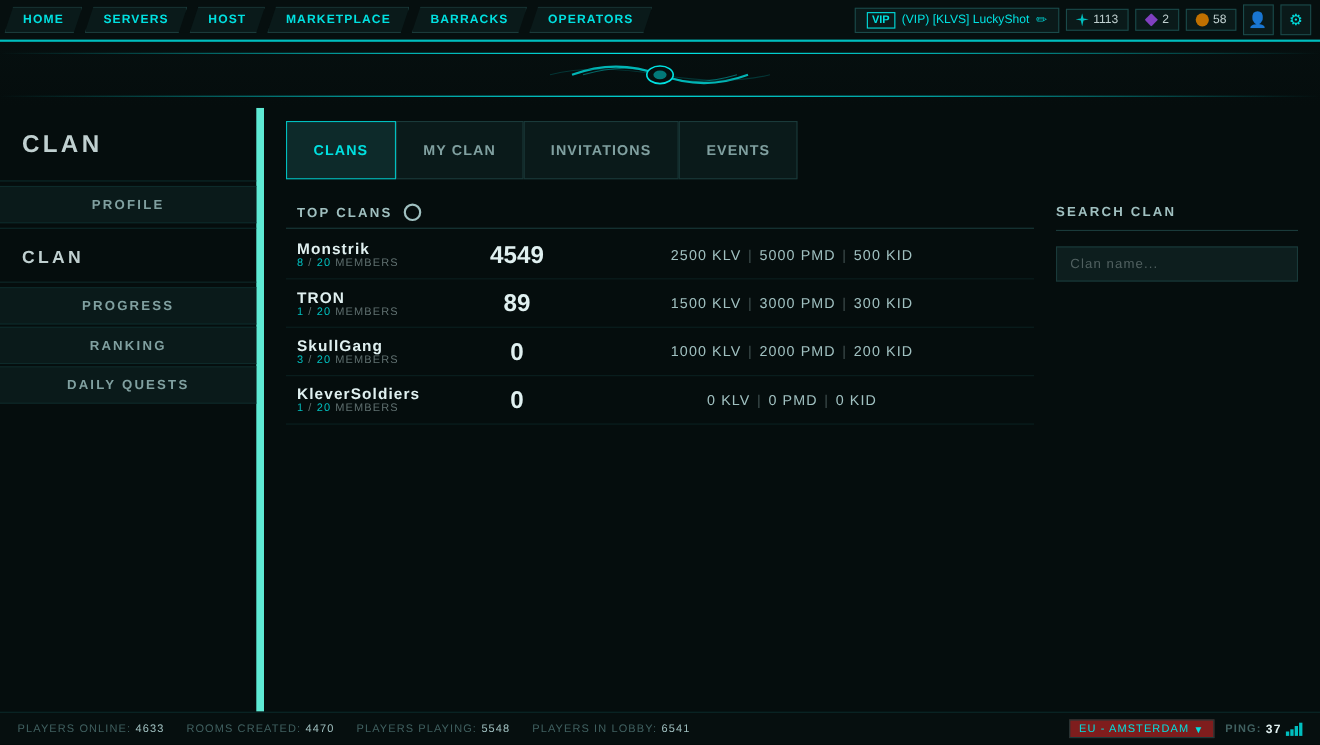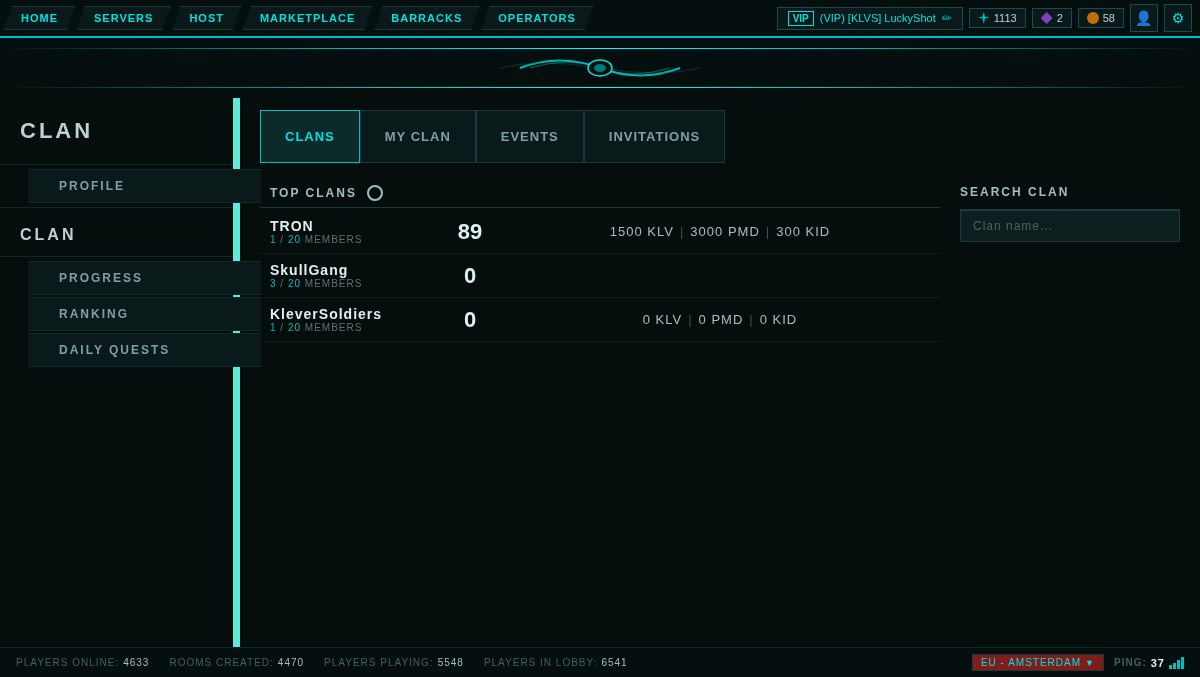--- a/index.html
+++ b/index.html
@@ -150,24 +150,23 @@
       border: none;
       border-top: 1px solid #0d2a2a;
       border-bottom: 1px solid #0d2a2a;
       color: #80a0a0;
       font-size: 12px;
       font-weight: bold;
       letter-spacing: 2px;
       padding: 9px 31px;
       text-transform: uppercase;
       width: 100%;
-      text-align: left;
+      text-align: center;
       cursor: pointer;
       margin-bottom: 2px;
-      margin-left: 28px;
     }
     .sidebar-section-title {
       color: #c0d0d0;
       font-size: 16px;
       font-weight: bold;
       letter-spacing: 3px;
       padding: 14px 20px 8px 20px;
       text-transform: uppercase;
     }
 
@@ -277,20 +276,21 @@
 
     
     .search-clan-header {
       color: #a0c0c0;
       font-size: 12px;
       font-weight: bold;
       letter-spacing: 2px;
       text-transform: uppercase;
       padding: 6px 0 10px 0;
       border-bottom: 1px solid #1a3a3a;
+      margin-bottom: 14px;
     }
     .search-clan-input {
       width: 100%;
       background: #0d1e1e;
       border: 1px solid #1a3a3a;
       color: #607070;
       font-size: 12px;
       padding: 8px 12px;
       outline: none;
       letter-spacing: 1px;
@@ -422,32 +422,44 @@
     <button class="sidebar-menu-item">PROGRESS</button>
     <button class="sidebar-menu-item">RANKING</button>
     <button class="sidebar-menu-item">DAILY QUESTS</button>
   </div>
 
   <div class="content">
 
     <div class="content-tabs">
       <button class="tab-btn active">CLANS</button>
       <button class="tab-btn">MY CLAN</button>
+      <button class="tab-btn">INVITATIONS</button>
       <button class="tab-btn">EVENTS</button>
-      <button class="tab-btn">INVITATIONS</button>
     </div>
 
     <div class="clans-area">
 
       <div class="clans-main">
         <div class="top-clans-header">
           <span>TOP CLANS</span>
           <span class="refresh-icon"></span>
         </div>
 
+        <div class="clan-row">
+          <div class="clan-info">
+            <div class="clan-name">Monstrik</div>
+            <div class="clan-members">
+              <span>8</span> / <span>20</span> MEMBERS
+            </div>
+          </div>
+          <div class="clan-score">4549</div>
+          <div class="clan-resources">
+            <span>2500 KLV</span><span class="res-sep">|</span><span>5000 PMD</span><span class="res-sep">|</span><span>500 KID</span>
+          </div>
+        </div>
 
         <div class="clan-row">
           <div class="clan-info">
             <div class="clan-name">TRON</div>
             <div class="clan-members">
               <span>1</span> / <span>20</span> MEMBERS
             </div>
           </div>
           <div class="clan-score">89</div>
           <div class="clan-resources">
@@ -456,20 +468,23 @@
         </div>
 
         <div class="clan-row">
           <div class="clan-info">
             <div class="clan-name">SkullGang</div>
             <div class="clan-members">
               <span>3</span> / <span>20</span> MEMBERS
             </div>
           </div>
           <div class="clan-score">0</div>
+          <div class="clan-resources">
+            <span>1000 KLV</span><span class="res-sep">|</span><span>2000 PMD</span><span class="res-sep">|</span><span>200 KID</span>
+          </div>
         </div>
 
         <div class="clan-row">
           <div class="clan-info">
             <div class="clan-name">KleverSoldiers</div>
             <div class="clan-members">
               <span>1</span> / <span>20</span> MEMBERS
             </div>
           </div>
           <div class="clan-score">0</div>

